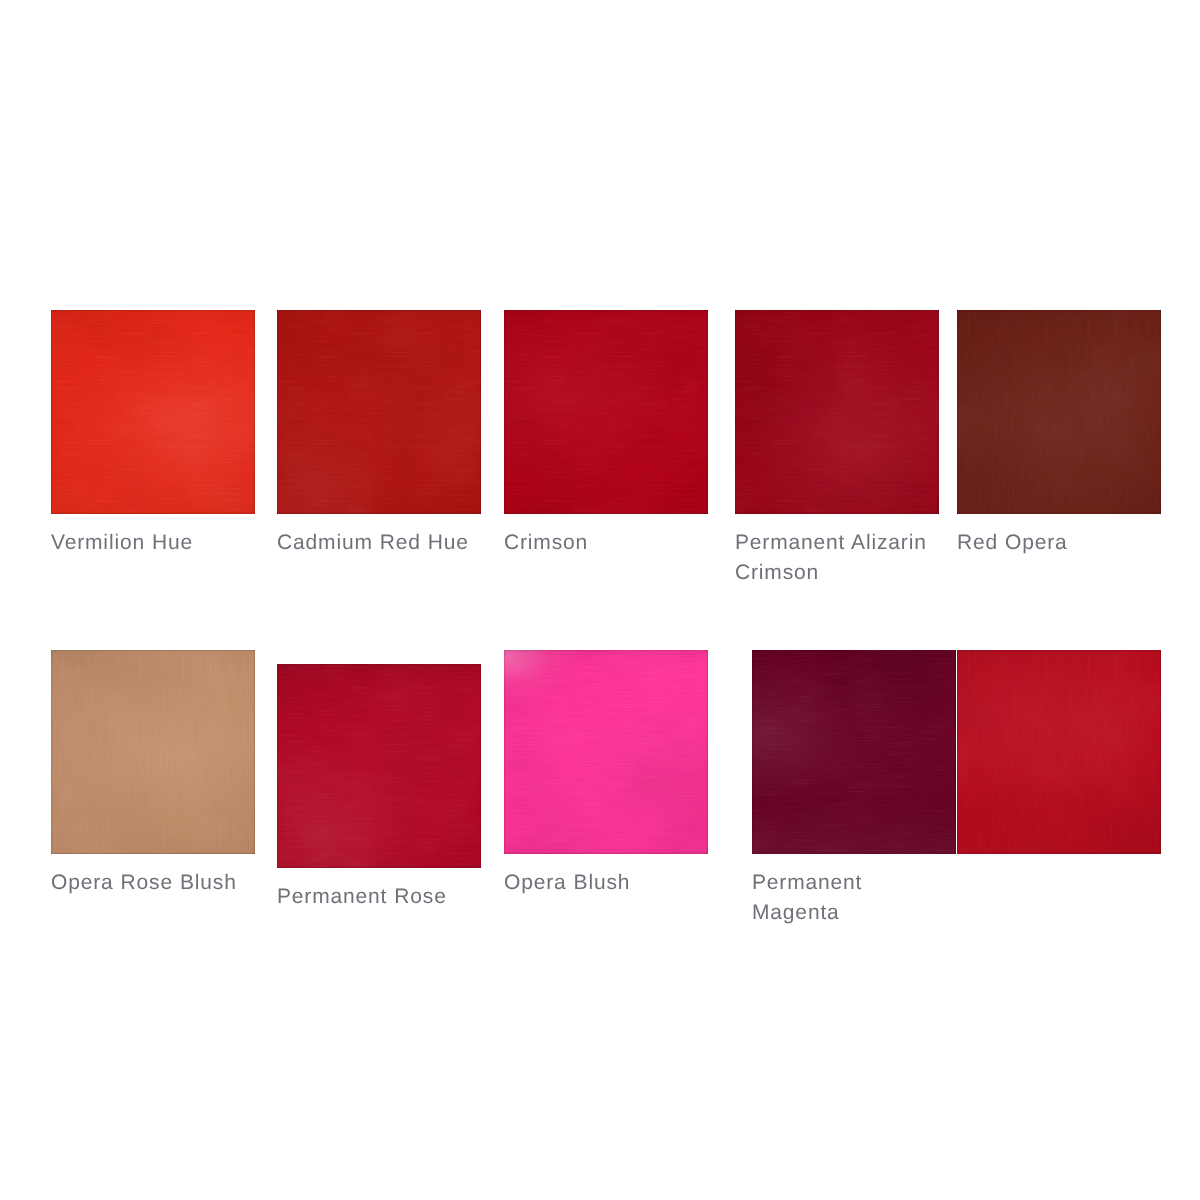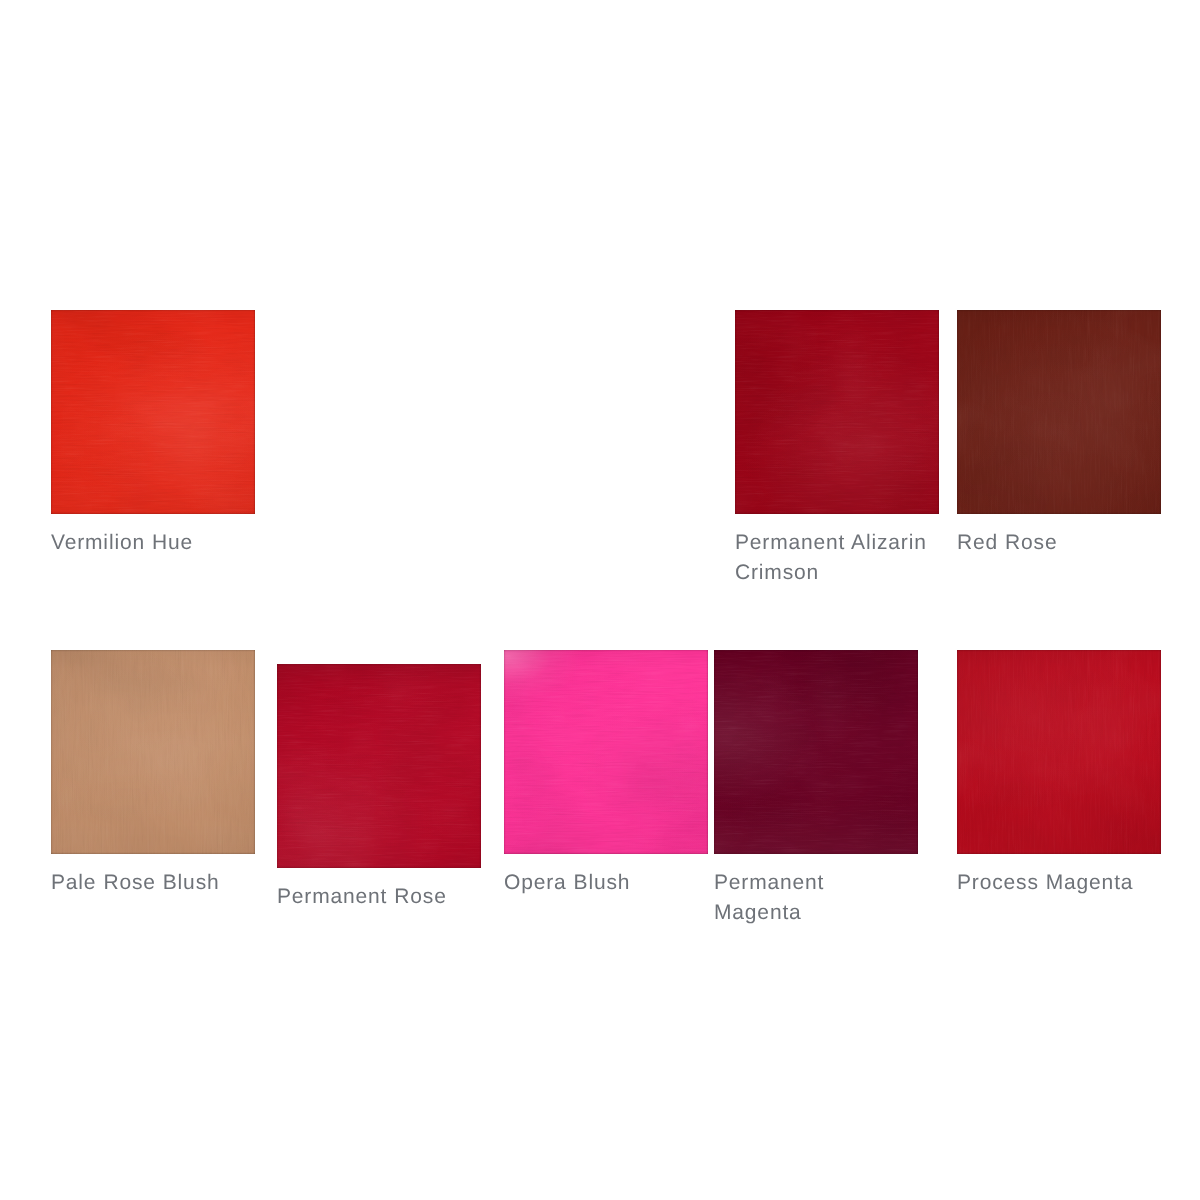--- a/index.html
+++ b/index.html
@@ -142,20 +142,48 @@
             <rect width="204" height="204" filter="url(#cloudLight0)"></rect>
         <rect width="204" height="204" filter="url(#hDark)"></rect>
             <rect width="204" height="204" filter="url(#hLight)"></rect>
       </svg>
       <div class="swatch-shading"></div>
       <div class="swatch-highlight" style="background: radial-gradient(125% 90% at 78% 62%, rgba(255, 255, 255, 0.055) 0%, rgba(255, 255, 255, 0) 62%);"></div>
       <div class="swatch-edge"></div>
     </div>
     <div class="swatch-label">Vermilion Hue</div>
   </div>
+  <div class="swatch-cell" style="left:277.1px;top:310px">
+    <div class="swatch-chip" style="background: rgb(176, 19, 16);">
+      <svg class="paint-texture" width="204" height="204">
+        <rect width="204" height="204" filter="url(#cloudDark1)"></rect>
+            <rect width="204" height="204" filter="url(#cloudLight1)"></rect>
+        <rect width="204" height="204" filter="url(#hDark)"></rect>
+            <rect width="204" height="204" filter="url(#hLight)"></rect>
+      </svg>
+      <div class="swatch-shading"></div>
+      <div class="swatch-highlight" style="background: radial-gradient(44% 22% at 50% 24%, rgba(0, 0, 0, 0.04) 0%, rgba(0, 0, 0, 0.008) 62%, rgba(0, 0, 0, 0) 90%), radial-gradient(62% 50% at 10% 90%, rgba(255, 255, 255, 0.03) 0%, rgba(255, 255, 255, 0) 76%), radial-gradient(48% 38% at 96% 62%, rgba(255, 255, 255, 0.027) 0%, rgba(255, 255, 255, 0) 78%);"></div>
+      <div class="swatch-edge"></div>
+    </div>
+    <div class="swatch-label">Cadmium Red Hue</div>
+  </div>
+  <div class="swatch-cell" style="left:503.7px;top:310px">
+    <div class="swatch-chip" style="background: rgb(178, 0, 21);">
+      <svg class="paint-texture" width="204" height="204">
+        <rect width="204" height="204" filter="url(#cloudDark2)"></rect>
+            <rect width="204" height="204" filter="url(#cloudLight2)"></rect>
+        <rect width="204" height="204" filter="url(#hDark)"></rect>
+            <rect width="204" height="204" filter="url(#hLight)"></rect>
+      </svg>
+      <div class="swatch-shading"></div>
+      <div class="swatch-highlight" style="background: radial-gradient(90% 70% at 20% 38%, rgba(255, 255, 255, 0.04) 0%, rgba(255, 255, 255, 0) 72%), radial-gradient(70% 55% at 82% 20%, rgba(0, 0, 0, 0.055) 0%, rgba(0, 0, 0, 0) 70%);"></div>
+      <div class="swatch-edge"></div>
+    </div>
+    <div class="swatch-label">Crimson</div>
+  </div>
   <div class="swatch-cell" style="left:735px;top:310px">
     <div class="swatch-chip" style="background: rgb(156, 3, 22);">
       <svg class="paint-texture" width="204" height="204">
         <rect width="204" height="204" filter="url(#cloudDark3)"></rect>
             <rect width="204" height="204" filter="url(#cloudLight3)"></rect>
         <rect width="204" height="204" filter="url(#hDark)"></rect>
             <rect width="204" height="204" filter="url(#hLight)"></rect>
       </svg>
       <div class="swatch-shading"></div>
       <div class="swatch-highlight" style="background: radial-gradient(85% 70% at 64% 70%, rgba(255, 255, 255, 0.055) 0%, rgba(255, 255, 255, 0) 72%), radial-gradient(60% 50% at 12% 30%, rgba(0, 0, 0, 0.055) 0%, rgba(0, 0, 0, 0) 75%);"></div>
@@ -168,35 +196,35 @@
       <svg class="paint-texture" width="204" height="204">
         <rect width="204" height="204" filter="url(#cloudDark4)"></rect>
             <rect width="204" height="204" filter="url(#cloudLight4)"></rect>
         <rect width="204" height="204" filter="url(#vDark)"></rect>
             <rect width="204" height="204" filter="url(#vLight)"></rect>
       </svg>
       <div class="swatch-shading"></div>
       <div class="swatch-highlight" style="background: radial-gradient(100% 80% at 48% 60%, rgba(255, 255, 255, 0.035) 0%, rgba(255, 255, 255, 0) 78%);"></div>
       <div class="swatch-edge"></div>
     </div>
-    <div class="swatch-label">Red Rose</div>
+    <div class="swatch-label">Red Opera</div>
   </div>
   <div class="swatch-cell" style="left:50.5px;top:650px">
     <div class="swatch-chip" style="background: rgb(193, 141, 105);">
       <svg class="paint-texture" width="204" height="204">
         <rect width="204" height="204" filter="url(#cloudDark0)"></rect>
             <rect width="204" height="204" filter="url(#cloudLight0)"></rect>
         <rect width="204" height="204" filter="url(#vDark)"></rect>
             <rect width="204" height="204" filter="url(#vLight)"></rect>
       </svg>
       <div class="swatch-shading"></div>
       <div class="swatch-highlight" style="background: radial-gradient(110% 85% at 36% 26%, rgba(255, 255, 255, 0.04) 0%, rgba(255, 255, 255, 0) 74%);"></div>
       <div class="swatch-edge"></div>
     </div>
-    <div class="swatch-label">Pale Rose Blush</div>
+    <div class="swatch-label">Opera Rose Blush</div>
   </div>
   <div class="swatch-cell" style="left:277.1px;top:664px">
     <div class="swatch-chip" style="background: rgb(179, 7, 36);">
       <svg class="paint-texture" width="204" height="204">
         <rect width="204" height="204" filter="url(#cloudDark1)"></rect>
             <rect width="204" height="204" filter="url(#cloudLight1)"></rect>
         <rect width="204" height="204" filter="url(#hDark)"></rect>
             <rect width="204" height="204" filter="url(#hLight)"></rect>
       </svg>
       <div class="swatch-shading"></div>
@@ -212,21 +240,21 @@
             <rect width="204" height="204" filter="url(#cloudLight2)"></rect>
         <rect width="204" height="204" filter="url(#hDark)"></rect>
             <rect width="204" height="204" filter="url(#hLight)"></rect>
       </svg>
       <div class="swatch-shading"></div>
       <div class="swatch-highlight" style="background: radial-gradient(46% 30% at 2% 3%, rgba(255, 255, 255, 0.26) 0%, rgba(255, 255, 255, 0.05) 46%, rgba(255, 255, 255, 0) 80%), radial-gradient(70% 55% at 86% 62%, rgba(0, 0, 0, 0.055) 0%, rgba(0, 0, 0, 0) 72%);"></div>
       <div class="swatch-edge"></div>
     </div>
     <div class="swatch-label">Opera Blush</div>
   </div>
-  <div class="swatch-cell" style="left:714px;top:650px">
+  <div class="swatch-cell" style="left:752px;top:650px">
     <div class="swatch-chip" style="background: rgb(105, 0, 34);">
       <svg class="paint-texture" width="204" height="204">
         <rect width="204" height="204" filter="url(#cloudDark3)"></rect>
             <rect width="204" height="204" filter="url(#cloudLight3)"></rect>
         <rect width="204" height="204" filter="url(#hDark)"></rect>
             <rect width="204" height="204" filter="url(#hLight)"></rect>
       </svg>
       <div class="swatch-shading"></div>
       <div class="swatch-highlight" style="background: radial-gradient(78% 58% at 6% 42%, rgba(255, 255, 255, 0.086) 0%, rgba(255, 255, 255, 0) 62%), radial-gradient(66% 42% at 70% 8%, rgba(0, 0, 0, 0.1) 0%, rgba(0, 0, 0, 0) 76%), linear-gradient(rgba(0, 0, 0, 0) 72%, rgba(255, 255, 255, 0.043) 100%);"></div>
       <div class="swatch-edge"></div>
@@ -238,16 +266,15 @@
       <svg class="paint-texture" width="204" height="204">
         <rect width="204" height="204" filter="url(#cloudDark4)"></rect>
             <rect width="204" height="204" filter="url(#cloudLight4)"></rect>
         <rect width="204" height="204" filter="url(#vDark)"></rect>
             <rect width="204" height="204" filter="url(#vLight)"></rect>
       </svg>
       <div class="swatch-shading"></div>
       <div class="swatch-highlight" style="background: radial-gradient(95% 70% at 30% 28%, rgba(255, 255, 255, 0.043) 0%, rgba(255, 255, 255, 0) 74%), radial-gradient(70% 50% at 84% 88%, rgba(0, 0, 0, 0.055) 0%, rgba(0, 0, 0, 0) 74%);"></div>
       <div class="swatch-edge"></div>
     </div>
-    <div class="swatch-label">Process Magenta</div>
   </div>
   </div>
 </div>
 
 </body></html>

